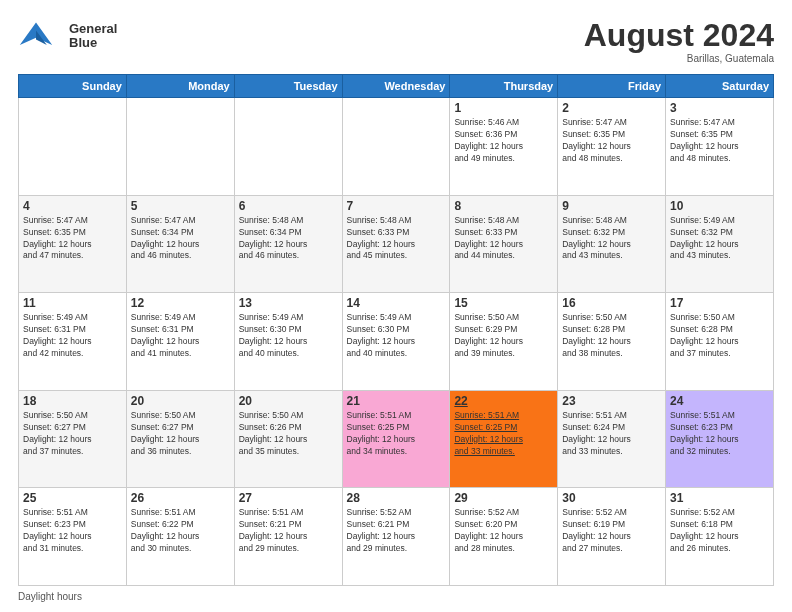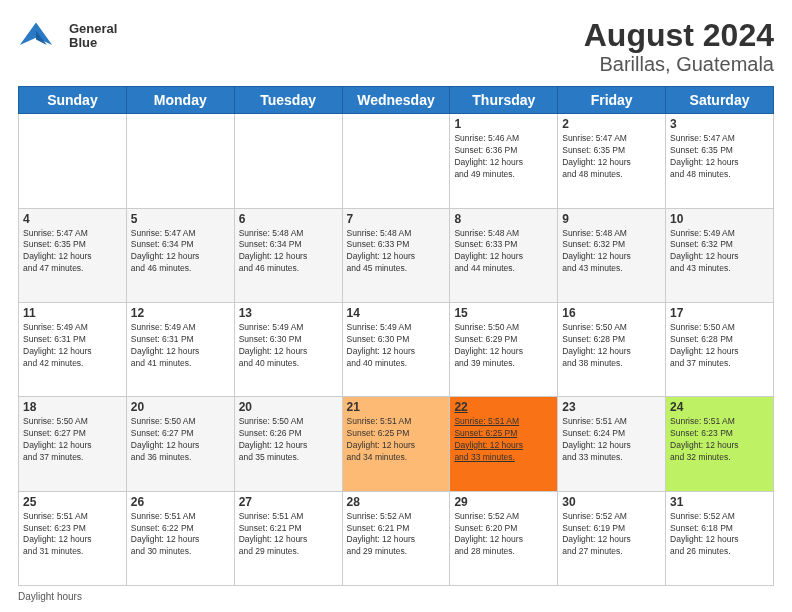--- a/index.html
+++ b/index.html
@@ -42,37 +42,37 @@
     .title-block {
       text-align: right;
     }
     .month-title {
       font-size: 32px;
       font-weight: bold;
       color: #333;
       line-height: 1.1;
     }
     .subtitle {
-      font-size: 20px;
+      font-size: 10px;
       color: #555;
     }
     .calendar {
       flex: 1;
       border: 1px solid #ccc;
       border-collapse: collapse;
       width: 100%;
       table-layout: fixed;
     }
     .calendar th {
       background-color: #2979c5;
       color: #fff;
-      font-size: 14px;
+      font-size: 11px;
       font-weight: bold;
       padding: 5px 4px;
-      text-align: center;
+      text-align: right;
       border: 1px solid #1a5fa0;
     }
     .calendar td {
       vertical-align: top;
       border: 1px solid #ccc;
       padding: 3px 4px;
       font-size: 9px;
       color: #333;
       background: #fff;
       height: 88px;
@@ -288,42 +288,42 @@
 Daylight: 12 hours
 and 36 minutes.</div>
           </td>
           <td style="background: rgb(245, 245, 245);">
             <span class="day-number">20</span>
             <div class="day-info" style="white-space: pre-line;">Sunrise: 5:50 AM
 Sunset: 6:26 PM
 Daylight: 12 hours
 and 35 minutes.</div>
           </td>
-          <td style="background: #fdba74;">
+          <td style="background: #f9a8d4;">
             <span class="day-number">21</span>
             <div class="day-info" style="white-space: pre-line;">Sunrise: 5:51 AM
 Sunset: 6:25 PM
 Daylight: 12 hours
 and 34 minutes.</div>
           </td>
           <td style="background: #f97316; text-decoration: underline;">
             <span class="day-number">22</span>
             <div class="day-info" style="white-space: pre-line;">Sunrise: 5:51 AM
 Sunset: 6:25 PM
 Daylight: 12 hours
 and 33 minutes.</div>
           </td>
           <td style="background: rgb(245, 245, 245);">
             <span class="day-number">23</span>
             <div class="day-info" style="white-space: pre-line;">Sunrise: 5:51 AM
 Sunset: 6:24 PM
 Daylight: 12 hours
 and 33 minutes.</div>
           </td>
-          <td style="background: #bef264;">
+          <td style="background: #c4b5fd;">
             <span class="day-number">24</span>
             <div class="day-info" style="white-space: pre-line;">Sunrise: 5:51 AM
 Sunset: 6:23 PM
 Daylight: 12 hours
 and 32 minutes.</div>
           </td>
         </tr>
         <tr style="background: rgb(255, 255, 255);">
           <td style="background: rgb(255, 255, 255);">
             <span class="day-number">25</span>

